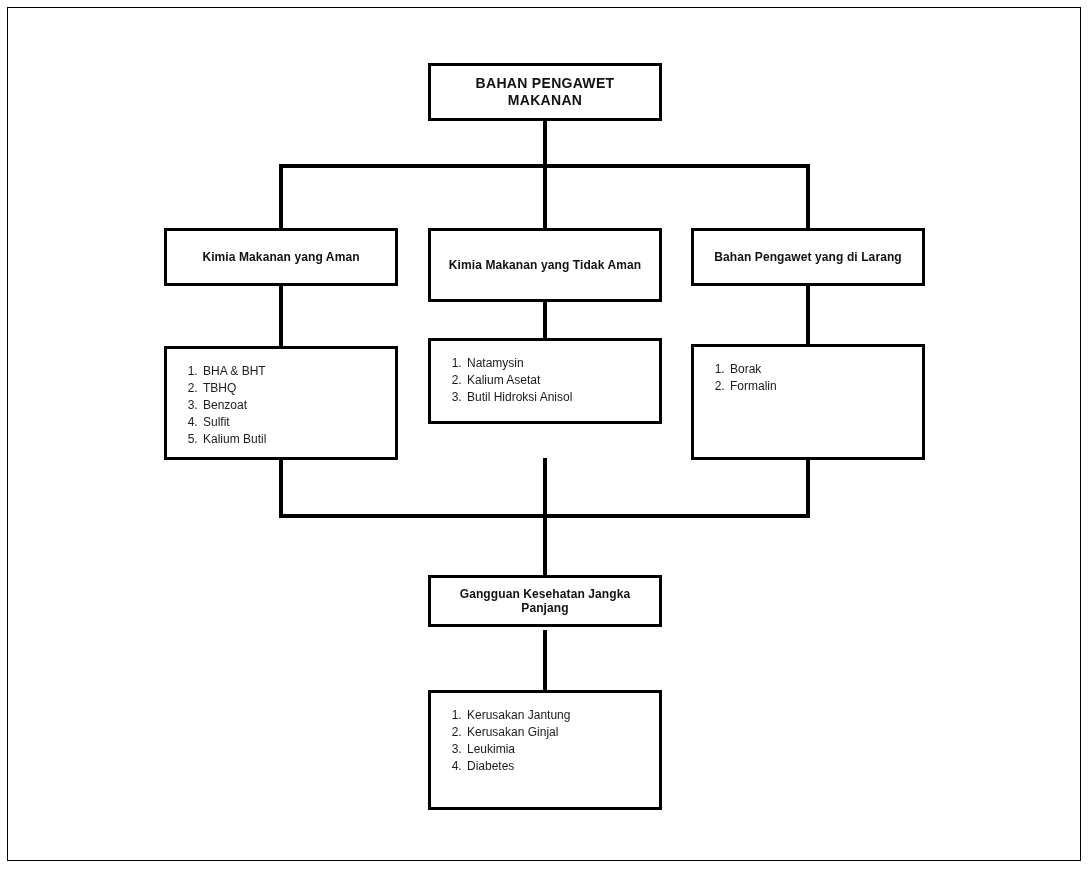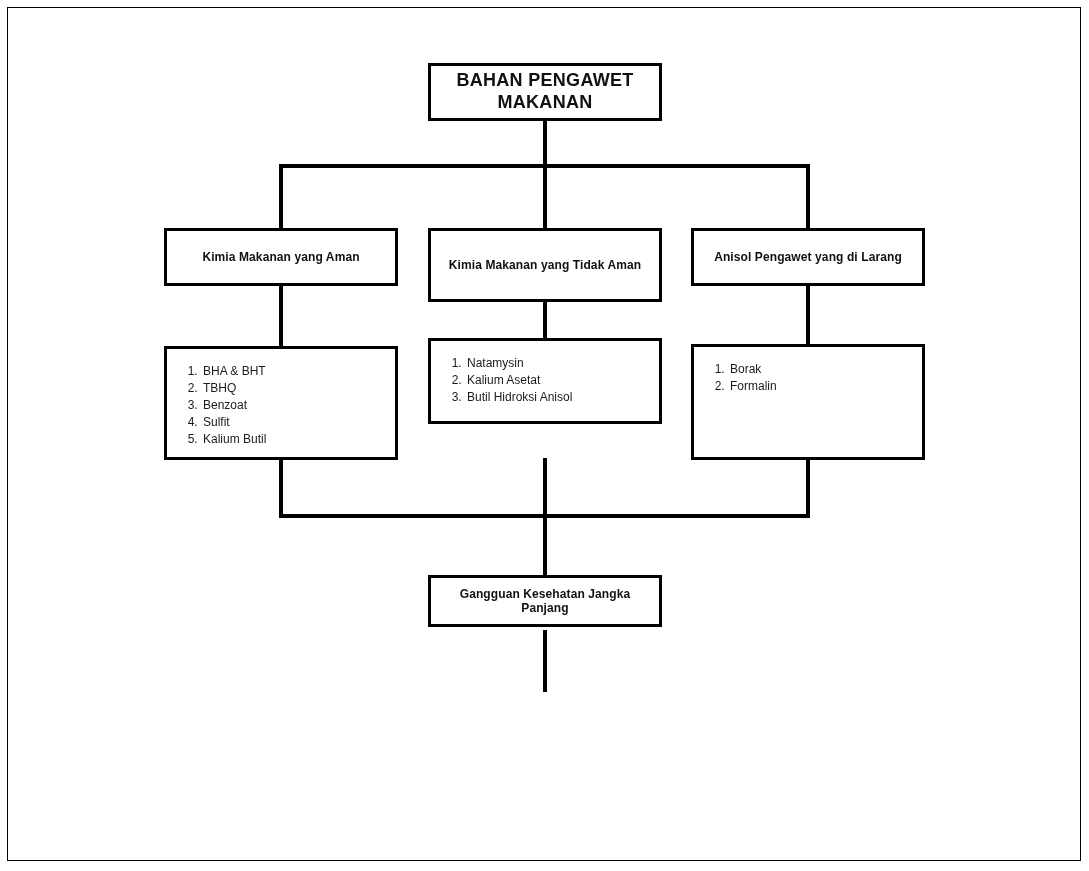--- a/index.html
+++ b/index.html
@@ -47,21 +47,21 @@
   }
   .node-title {
     font-weight: bold;
     font-size: 12px;
     color: #111111;
     letter-spacing: 0.1px;
     line-height: 1.2;
     padding: 0 6px;
   }
   .node.root .node-title {
-    font-size: 18px;
+    font-size: 14px;
     letter-spacing: 0.3px;
   }
 
   .node.list-node {
     padding: 14px 0 0 14px;
   }
   .list-node ol {
     margin: 0;
     padding: 0 0 0 20px;
     list-style: decimal;
@@ -119,21 +119,21 @@
 
   <div class="node title-node" style="left:164px; top:228px; width:234px; height:58px;">
     <span class="node-title">Kimia Makanan yang Aman</span>
   </div>
 
   <div class="node title-node" style="left:428px; top:228px; width:234px; height:74px;">
     <span class="node-title">Kimia Makanan yang Tidak Aman</span>
   </div>
 
   <div class="node title-node" style="left:691px; top:228px; width:234px; height:58px;">
-    <span class="node-title">Anisol Pengawet yang di Larang</span>
+    <span class="node-title">Bahan Pengawet yang di Larang</span>
   </div>
 
   <div class="node list-node" style="left:164px; top:346px; width:234px; height:114px;">
     <ol>
       <li>BHA &amp; BHT</li>
       <li>TBHQ</li>
       <li>Benzoat</li>
       <li>Sulfit</li>
       <li>Kalium Butil</li>
     </ol>
@@ -151,14 +151,22 @@
     <ol>
       <li>Borak</li>
       <li>Formalin</li>
     </ol>
   </div>
 
   <div class="node title-node" style="left:428px; top:575px; width:234px; height:52px;">
     <span class="node-title">Gangguan Kesehatan Jangka Panjang</span>
   </div>
 
+  <div class="node list-node" style="left:428px; top:690px; width:234px; height:120px;">
+    <ol>
+      <li>Kerusakan Jantung</li>
+      <li>Kerusakan Ginjal</li>
+      <li>Leukimia</li>
+      <li>Diabetes</li>
+    </ol>
+  </div>
 
 </div>
 
 </body></html>

